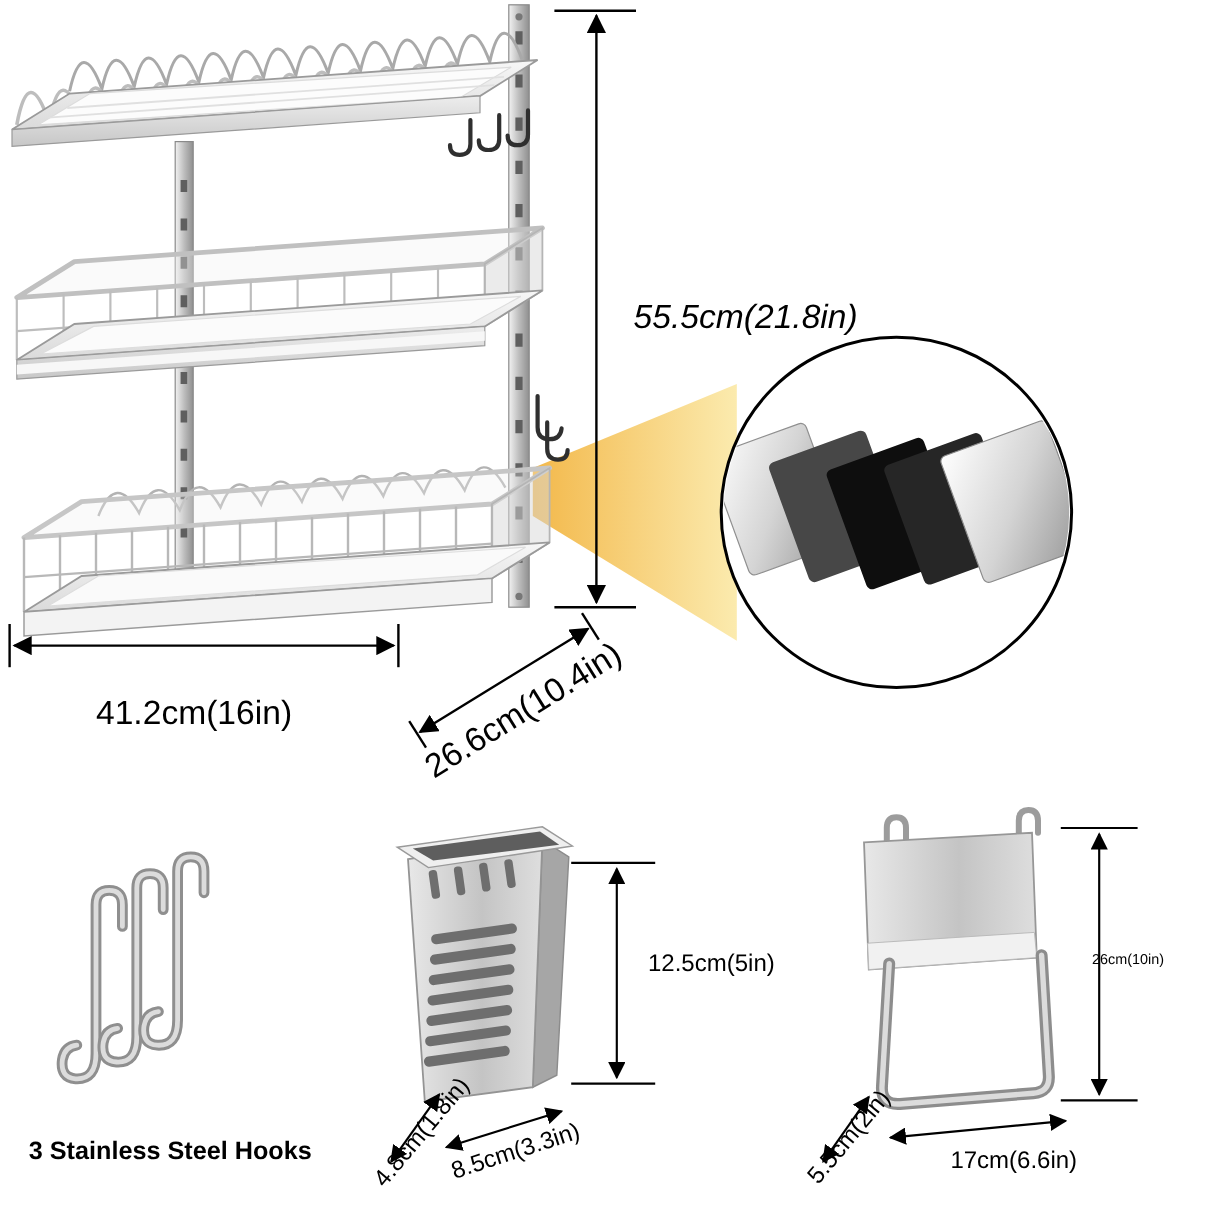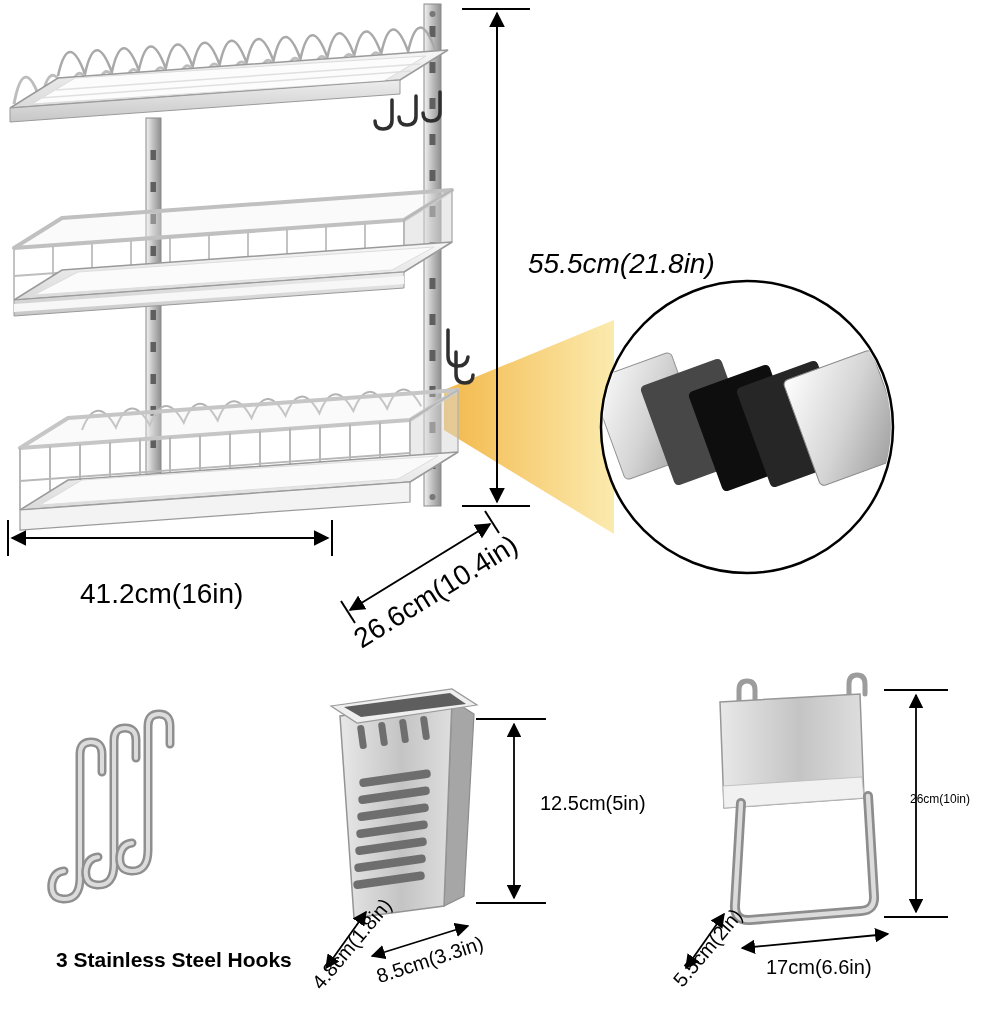--- a/index.html
+++ b/index.html
@@ -195,21 +195,21 @@
     <line x1="916" y1="695" x2="916" y2="912" marker-start="url(#arrS)" marker-end="url(#arrE)"></line>
   </g>
   <line x1="686" y1="968" x2="724" y2="914" stroke="#000" stroke-width="1.8" marker-start="url(#arrS)" marker-end="url(#arrE)"></line>
   <line x1="742" y1="948" x2="888" y2="934" stroke="#000" stroke-width="1.8" marker-start="url(#arrS)" marker-end="url(#arrE)"></line>
 </svg>
 
 <div class="lbl main" style="left:528px;top:248px;font-style:italic;">55.5cm(21.8in)</div>
 <div class="lbl main" style="left:80px;top:566px;margin-top:12px;">41.2cm(16in)</div>
 <div class="lbl main" style="left:436px;top:592px;transform:translate(-50%,-50%) rotate(-32deg);">26.6cm(10.4in)</div>
 
-<div class="lbl bold" style="left:24px;top:948px;margin-left:32px;">3 Stainless Steel Hooks</div>
+<div class="lbl bold" style="left:24px;top:948px;">3 Stainless Steel Hooks</div>
 
 <div class="lbl sub" style="left:540px;top:792px;">12.5cm(5in)</div>
 <div class="lbl sub" style="left:352px;top:944px;transform:translate(-50%,-50%) rotate(-50deg);">4.8cm(1.8in)</div>
 <div class="lbl sub" style="left:430px;top:960px;transform:translate(-50%,-50%) rotate(-18deg);">8.5cm(3.3in)</div>
 
 <div class="lbl sub" style="left:910px;top:792px;font-size:12px;">26cm(10in)</div>
 <div class="lbl sub" style="left:708px;top:948px;transform:translate(-50%,-50%) rotate(-50deg);">5.5cm(2in)</div>
-<div class="lbl sub" style="left:766px;top:956px;">17cm(6.6in)</div>
+<div class="lbl sub" style="left:792px;top:956px;">17cm(6.6in)</div>
 
 </body></html>

